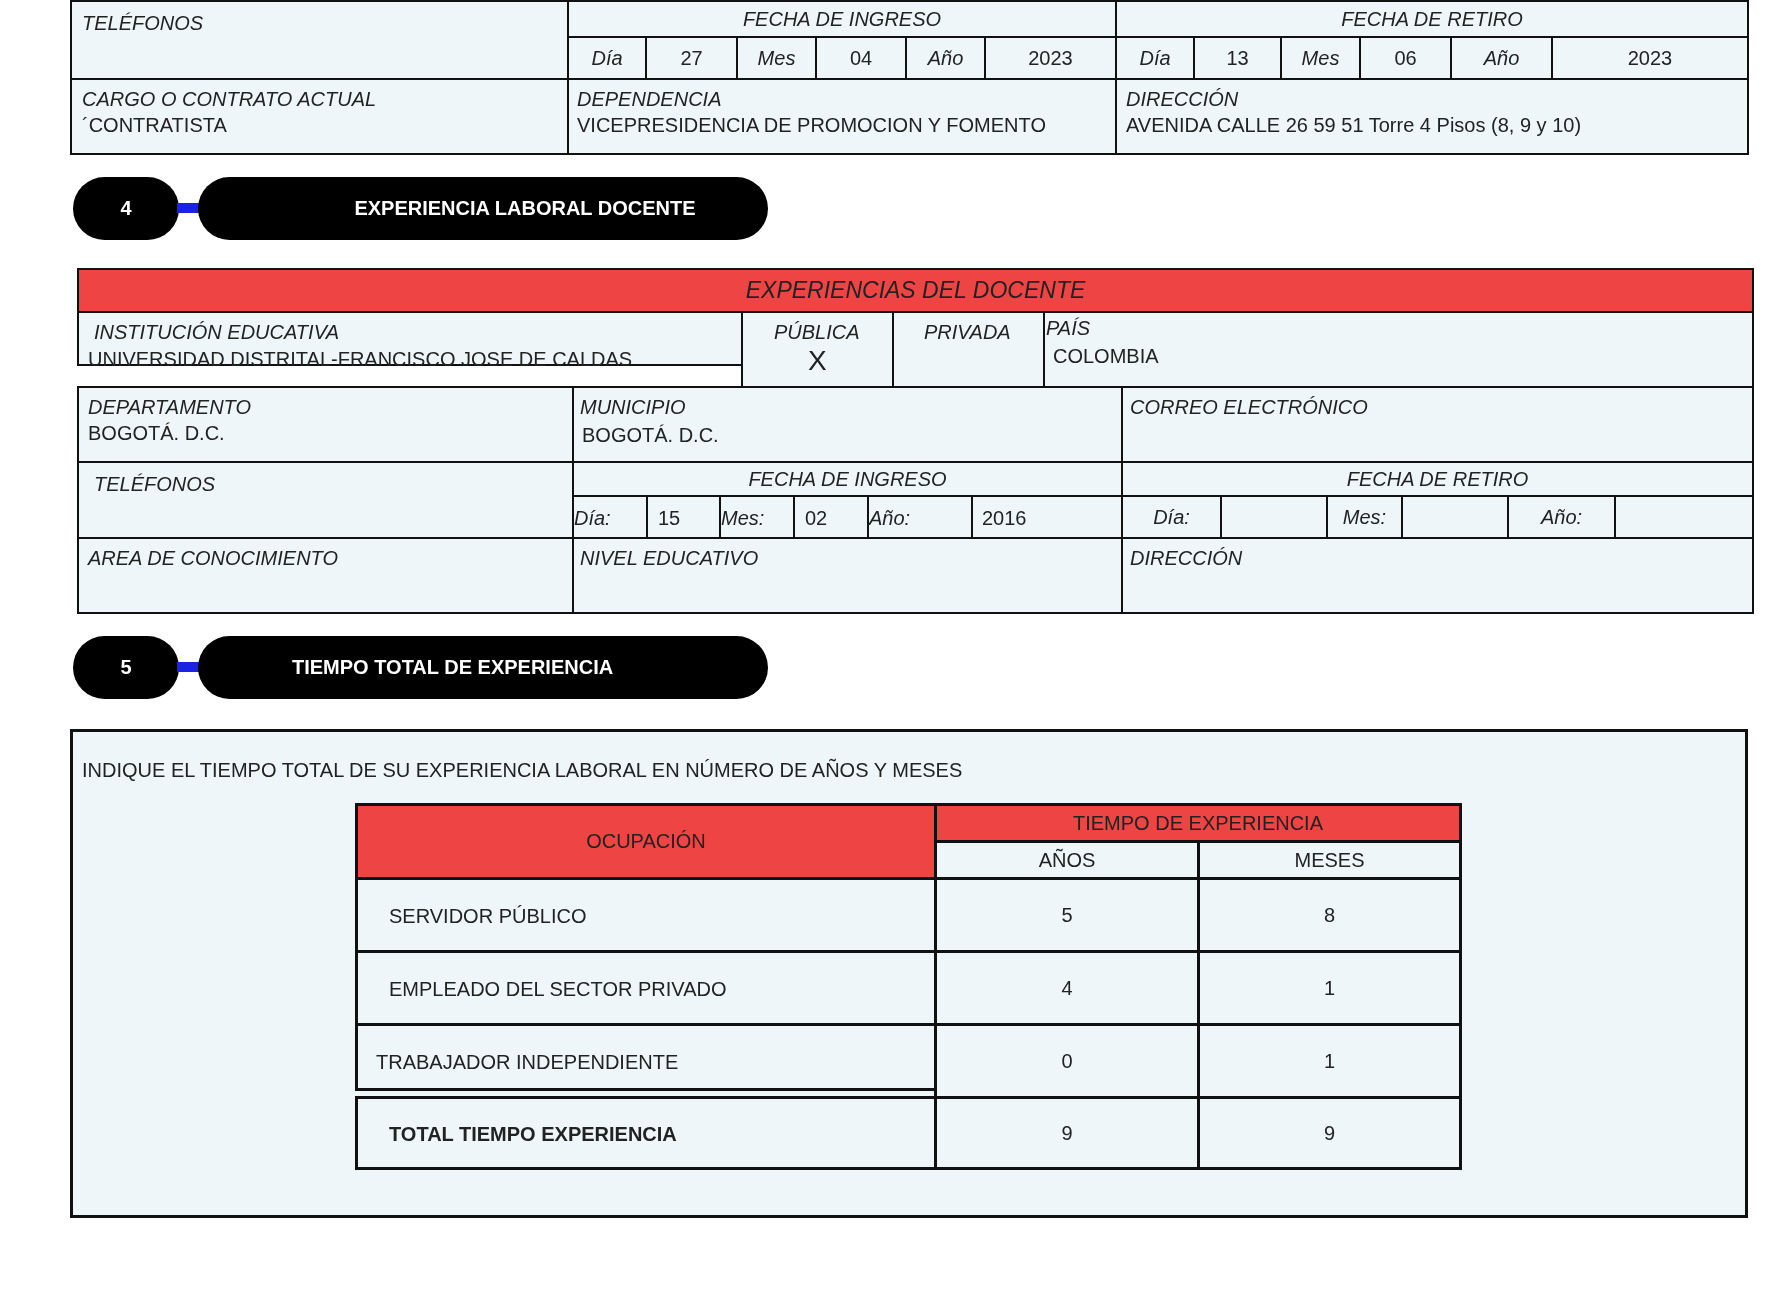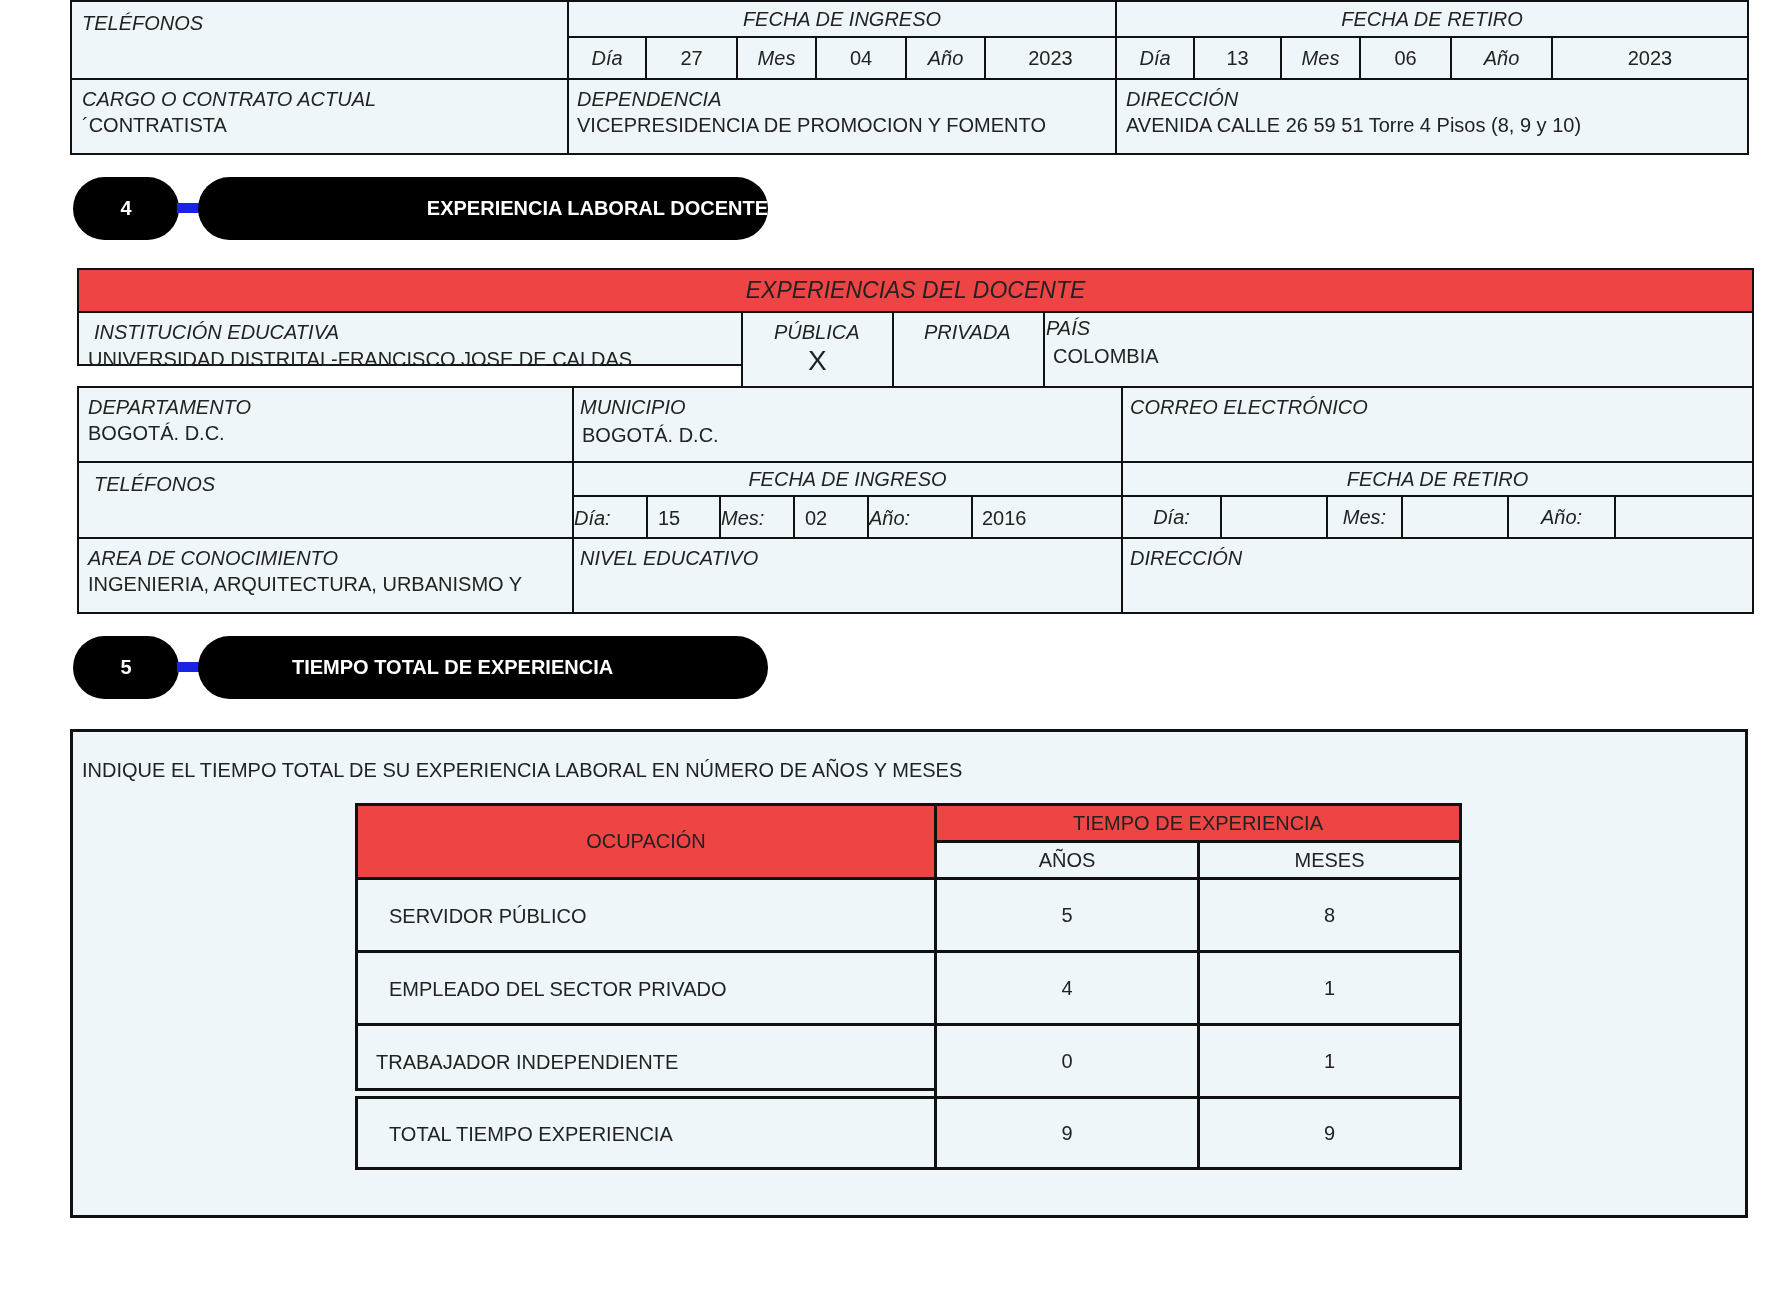--- a/index.html
+++ b/index.html
@@ -80,21 +80,21 @@
     <span class="txt lbl" style="left:9px;top:8px;">DIRECCIÓN</span>
     <span class="txt val" style="left:9px;top:34px;">AVENIDA CALLE 26 59 51 Torre 4 Pisos (8, 9 y 10)</span>
   </div>
 </div>
 
 <div>
   <div class="pill" style="left:73px;top:177px;width:106px;height:63px;border-radius:32px;">
     <span>4</span>
   </div>
   <div class="connector" style="left:177px;top:203px;width:24px;height:10px;"></div>
-  <div class="pill" style="left:198px;top:177px;width:570px;height:63px;border-radius:32px;justify-content:flex-end;padding-left:84px;">
+  <div class="pill" style="left:198px;top:177px;width:570px;height:63px;border-radius:32px;justify-content:center;padding-left:84px;">
     <span>EXPERIENCIA LABORAL DOCENTE</span>
   </div>
 </div>
 
 <div>
   <div class="cell hdr center" style="left:77px;top:268px;width:1677px;height:45px;">
     <span class="lbl" style="font-size:23px;">EXPERIENCIAS DEL DOCENTE</span>
   </div>
 
   <div class="cell" style="left:77px;top:311px;width:666px;height:55px;">
@@ -168,21 +168,20 @@
     </div>
   <div class="cell center" style="left:1507px;top:495px;width:109px;height:44px;">
       <span class="lbl">Año:</span>
     </div>
   <div class="cell center" style="left:1614px;top:495px;width:140px;height:44px;">
       <span class="val"></span>
     </div>
 
   <div class="cell" style="left:77px;top:537px;width:497px;height:77px;">
     <span class="txt lbl" style="left:9px;top:8px;">AREA DE CONOCIMIENTO</span>
-    <span class="txt val" style="left:9px;top:34px;">INGENIERIA, ARQUITECTURA, URBANISMO Y</span>
   </div>
   <div class="cell" style="left:572px;top:537px;width:551px;height:77px;">
     <span class="txt lbl" style="left:6px;top:8px;">NIVEL EDUCATIVO</span>
     <span class="txt val" style="left:6px;top:34px;"></span>
   </div>
   <div class="cell" style="left:1121px;top:537px;width:633px;height:77px;">
     <span class="txt lbl" style="left:7px;top:8px;">DIRECCIÓN</span>
     <span class="txt val" style="left:7px;top:34px;"></span>
   </div>
 </div>
@@ -239,21 +238,21 @@
     <span class="txt val" style="left:18px;top:25px;">TRABAJADOR INDEPENDIENTE</span>
   </div>
   <div class="cell center" style="left:934px;top:1023px;width:266px;height:76px;border-width:3px;">
       <span class="val">0</span>
     </div>
   <div class="cell center" style="left:1197px;top:1023px;width:265px;height:76px;border-width:3px;">
       <span class="val">1</span>
     </div>
 
   <div class="cell" style="left:355px;top:1096px;width:582px;height:74px;border-width:3px;">
-    <span class="txt val" style="left:31px;top:24px;font-weight:normal;">TOTAL TIEMPO EXPERIENCIA</span>
+    <span class="txt val" style="left:31px;top:24px;font-weight:bold;">TOTAL TIEMPO EXPERIENCIA</span>
   </div>
   <div class="cell center" style="left:934px;top:1096px;width:266px;height:74px;border-width:3px;">
       <span class="val">9</span>
     </div>
   <div class="cell center" style="left:1197px;top:1096px;width:265px;height:74px;border-width:3px;">
       <span class="val">9</span>
     </div>
 </div>
 
 </body></html>

